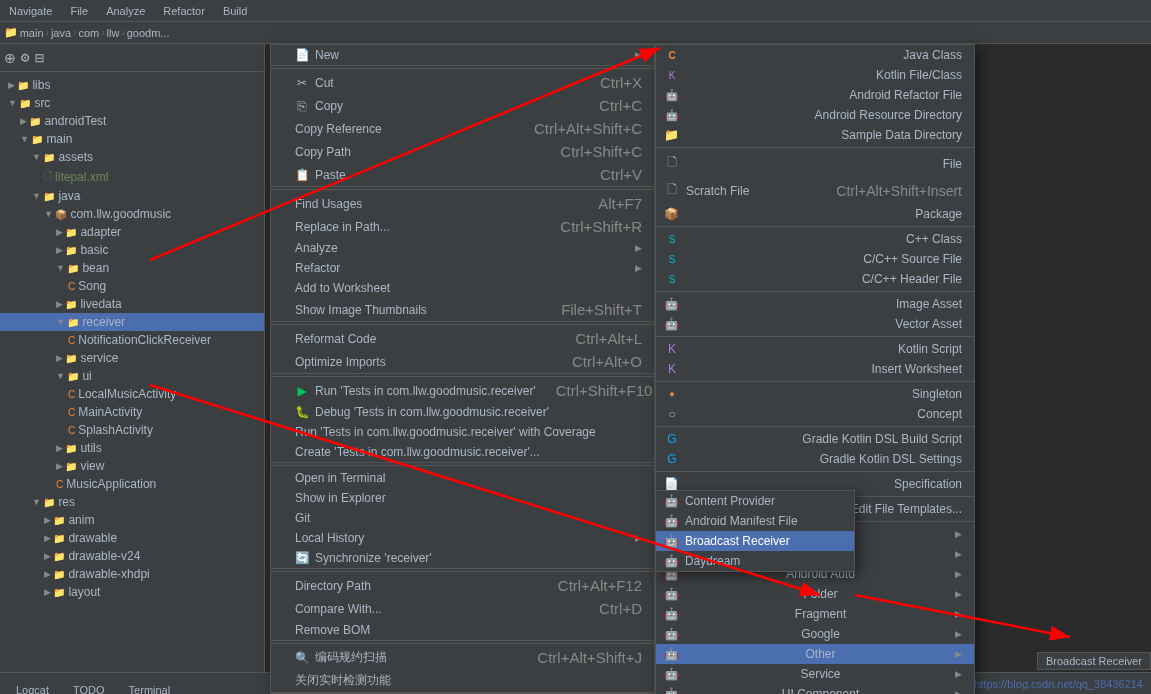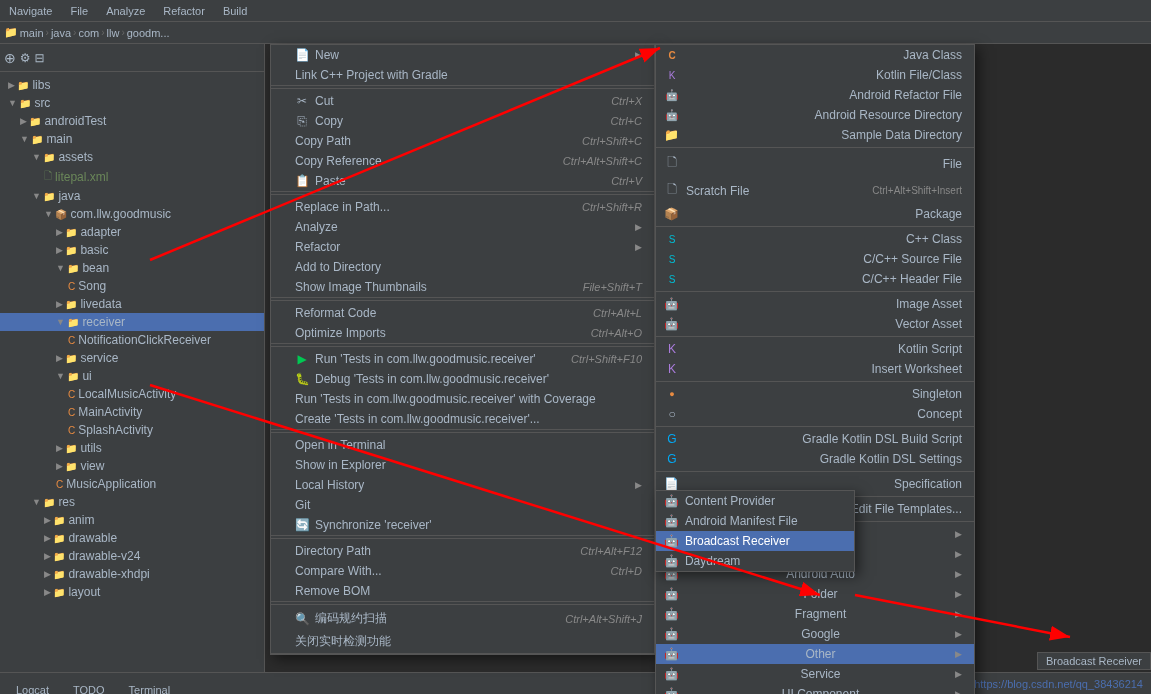--- a/index.html
+++ b/index.html
@@ -166,21 +166,21 @@
     .ctx-item {
       display: flex;
       align-items: center;
       justify-content: space-between;
       padding: 3px 12px 3px 24px;
       cursor: pointer;
       color: #a9b7c6;
       white-space: nowrap;
     }
     .ctx-item.has-arrow::after { content: '▶'; font-size: 9px; color: #888; margin-left: 8px; }
-    .ctx-item .shortcut { color: #888; font-size: 11px; margin-left: 20px; font-style: italic; }
+    .ctx-item .shortcut { color: #888; font-size: 15px; margin-left: 20px; }
     .ctx-item-icon { margin-right: 6px; width: 14px; display: inline-block; text-align: center; }
 
     
     .submenu-new {
       position: absolute;
       top: 44px;
       left: 655px;
       width: 320px;
       background: #3c3f41;
       border: 1px solid #555;
@@ -457,70 +457,71 @@
 </div>
 
 <div class="context-menu">
   <div class="menu-section">
     <div class="ctx-item has-arrow">
       <span style="display:flex;align-items:center;">
         <span class="ctx-item-icon">📄</span>
         <span>New</span>
       </span>
     </div>
-    <div class="ctx-item">
-      <span>Link C++ Project with Gradle</span>
-    </div>
   </div>
   <div class="menu-divider"></div>
   <div class="menu-section">
     <div class="ctx-item">
       <span style="display:flex;align-items:center;">
         <span class="ctx-item-icon">✂</span>
         <span>Cut</span>
       </span>
       <span class="shortcut">Ctrl+X</span>
     </div>
     <div class="ctx-item">
       <span style="display:flex;align-items:center;">
         <span class="ctx-item-icon">⎘</span>
         <span>Copy</span>
       </span>
       <span class="shortcut">Ctrl+C</span>
     </div>
     <div class="ctx-item">
+      <span>Copy Reference</span>
+      <span class="shortcut">Ctrl+Alt+Shift+C</span>
+    </div>
+    <div class="ctx-item">
       <span>Copy Path</span>
       <span class="shortcut">Ctrl+Shift+C</span>
     </div>
     <div class="ctx-item">
-      <span>Copy Reference</span>
-      <span class="shortcut">Ctrl+Alt+Shift+C</span>
-    </div>
-    <div class="ctx-item">
       <span style="display:flex;align-items:center;">
         <span class="ctx-item-icon">📋</span>
         <span>Paste</span>
       </span>
       <span class="shortcut">Ctrl+V</span>
     </div>
   </div>
   <div class="menu-divider"></div>
   <div class="menu-section">
     <div class="ctx-item">
+      <span>Find Usages</span>
+      <span class="shortcut">Alt+F7</span>
+    </div>
+    <div class="ctx-item">
       <span>Replace in Path...</span>
       <span class="shortcut">Ctrl+Shift+R</span>
     </div>
     <div class="ctx-item has-arrow">
       <span>Analyze</span>
     </div>
     <div class="ctx-item has-arrow">
       <span>Refactor</span>
     </div>
     <div class="ctx-item">
-      <span>Add to Directory</span>
+      <span>Add to Worksheet</span>
     </div>
     <div class="ctx-item">
       <span>Show Image Thumbnails</span>
       <span class="shortcut">File+Shift+T</span>
     </div>
   </div>
   <div class="menu-divider"></div>
   <div class="menu-section">
     <div class="ctx-item">
       <span>Reformat Code</span>
@@ -554,27 +555,27 @@
     </div>
   </div>
   <div class="menu-divider"></div>
   <div class="menu-section">
     <div class="ctx-item">
       <span>Open in Terminal</span>
     </div>
     <div class="ctx-item">
       <span>Show in Explorer</span>
     </div>
+    <div class="ctx-item">
+      <span>Git</span>
+    </div>
     <div class="ctx-item has-arrow">
       <span>Local History</span>
     </div>
     <div class="ctx-item">
-      <span>Git</span>
-    </div>
-    <div class="ctx-item">
       <span style="display:flex;align-items:center;">
         <span class="ctx-item-icon">🔄</span>
         <span>Synchronize 'receiver'</span>
       </span>
     </div>
   </div>
   <div class="menu-divider"></div>
   <div class="menu-section">
     <div class="ctx-item">
       <span>Directory Path</span>
@@ -628,21 +629,21 @@
     <span>Sample Data Directory</span>
   </div>
   <div class="menu-divider"></div>
   <div class="submenu-item">
     <span class="s-icon">🗋</span>
     <span>File</span>
   </div>
   <div class="submenu-item">
     <span class="s-icon">🗋</span>
     <span style="flex:1;">Scratch File</span>
-    <span style="color:#888; font-size:10px;">Ctrl+Alt+Shift+Insert</span>
+    <span style="color:#888; font-size:14px;">Ctrl+Alt+Shift+Insert</span>
   </div>
   <div class="submenu-item">
     <span class="s-icon">📦</span>
     <span>Package</span>
   </div>
   <div class="menu-divider"></div>
   <div class="submenu-item">
     <span class="s-icon" style="color:#00bcd4; font-size:10px;">S</span>
     <span>C++ Class</span>
   </div>

